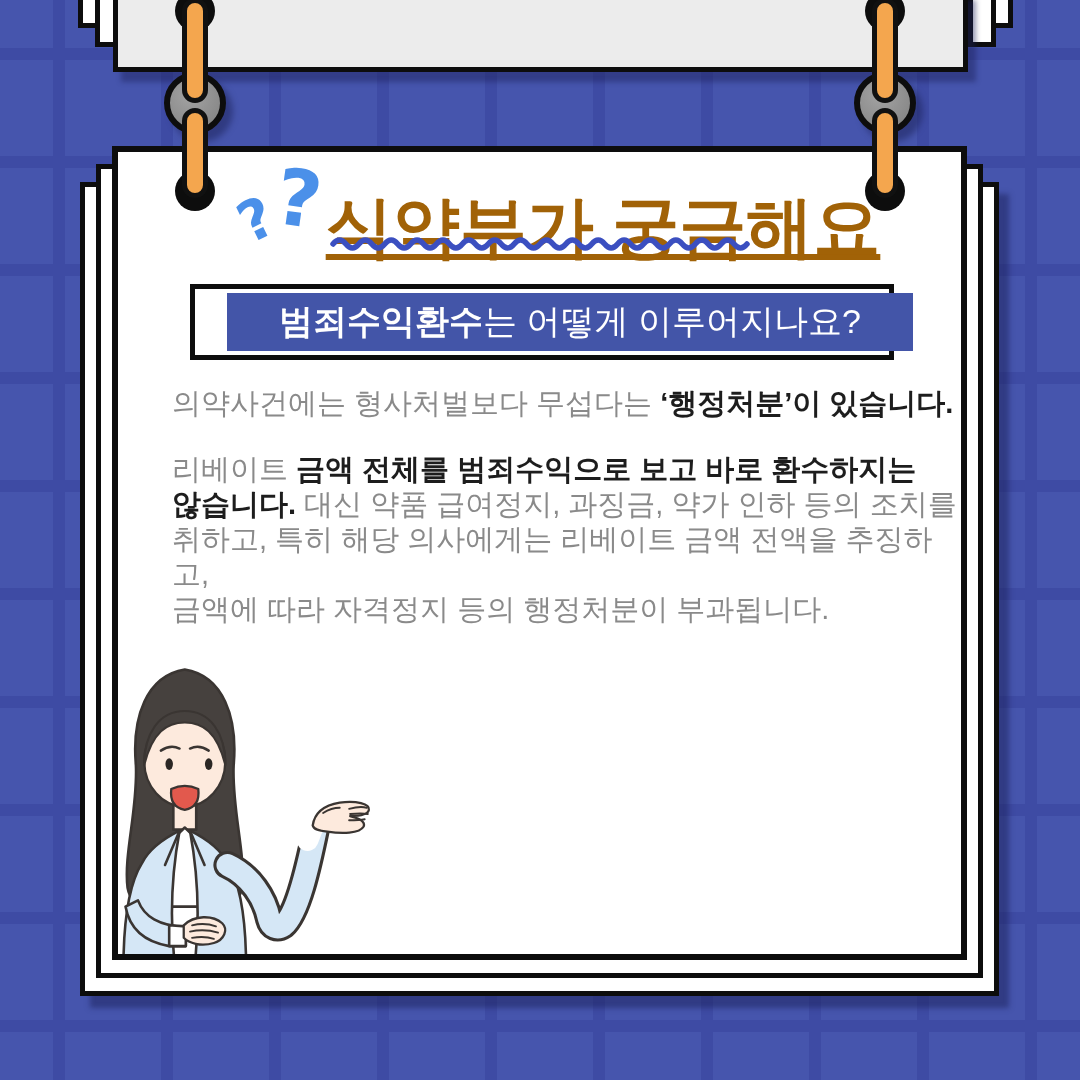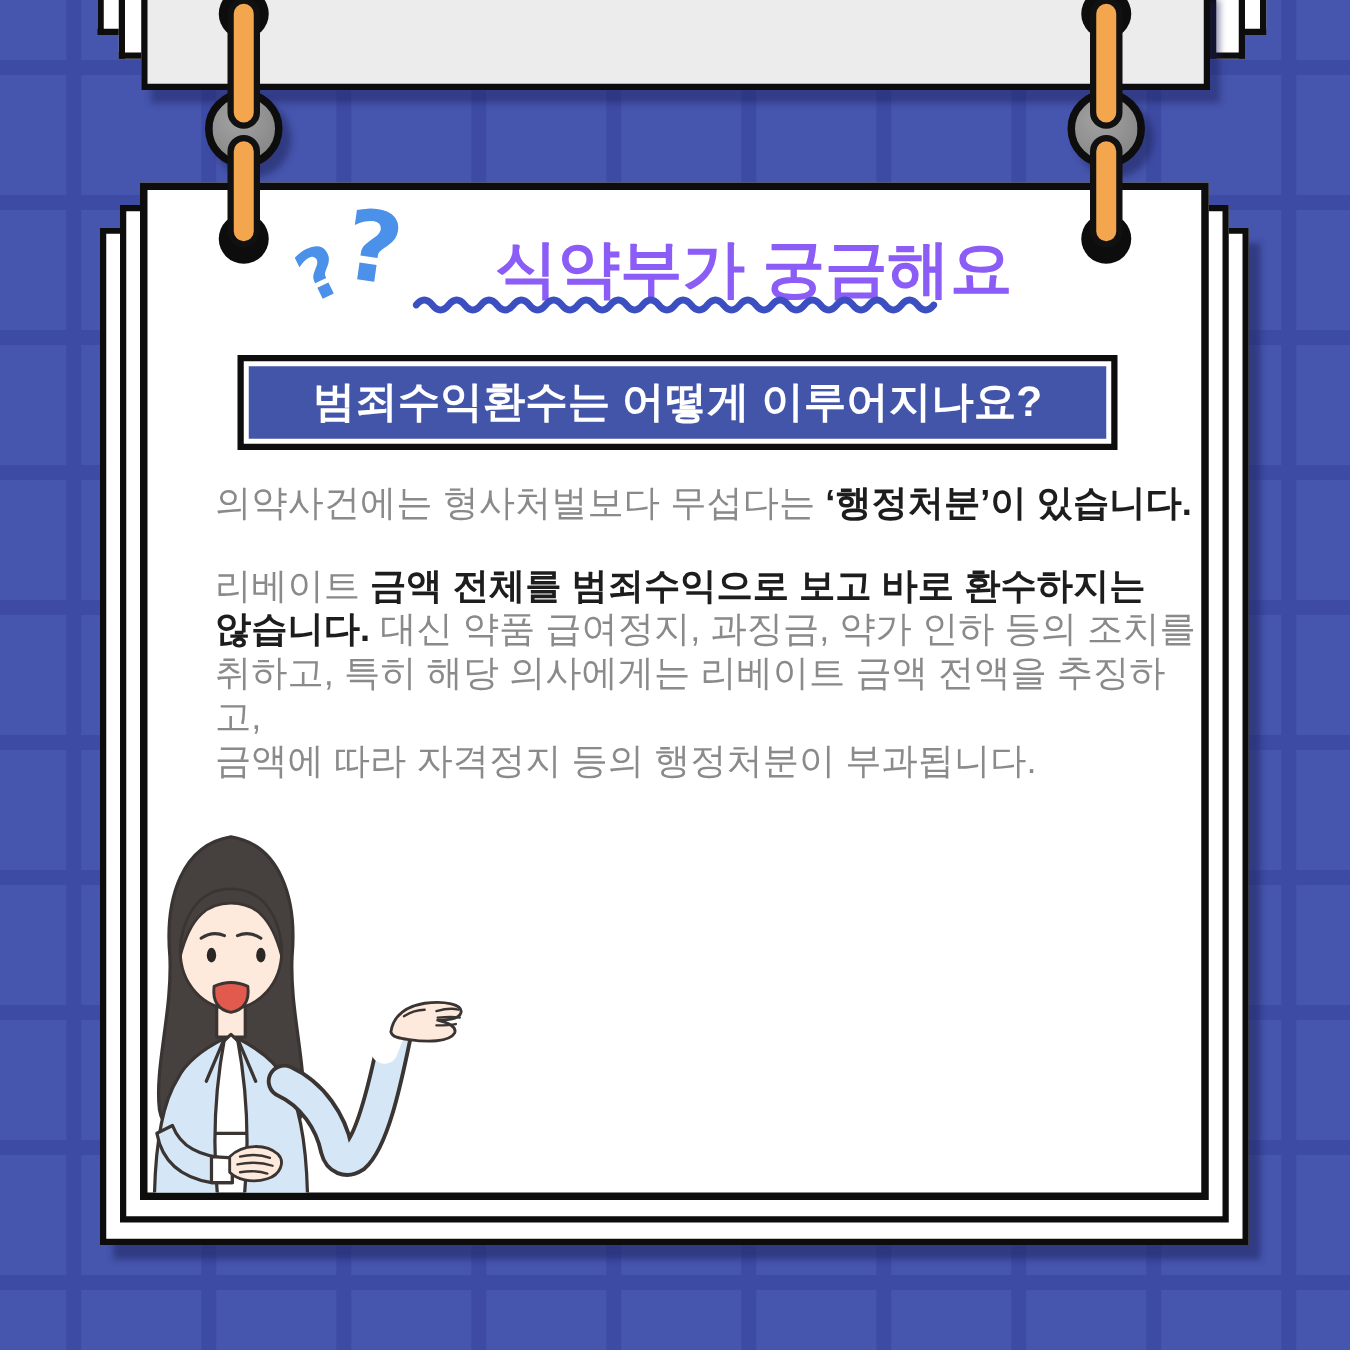--- a/index.html
+++ b/index.html
@@ -45,30 +45,30 @@
   .pin{position:absolute;left:-13px;width:16px;background:#f4a64e;border:5px solid #111111;border-radius:14px;}
   .pin-top{top:-2px;height:95px;}
   .pin-bottom{top:108px;height:80px;}
 
   
   .qm{position:absolute;color:#4b90e9;font-weight:800;line-height:1;
       font-family:"DejaVu Sans","Liberation Sans",sans-serif;}
   .qm-big{left:158px;top:8px;font-size:78px;transform:rotate(8deg);}
   .qm-small{left:122px;top:40px;font-size:56px;transform:rotate(-26deg);}
   .page-title{position:absolute;left:205px;top:30px;width:560px;text-align:center;
-      font-size:50px;font-weight:900;color:#8b5cf6;letter-spacing:0px;white-space:nowrap;}
+      font-size:67px;font-weight:900;color:#a16207;letter-spacing:0px;white-space:nowrap;text-decoration:underline;}
   .wave{position:absolute;left:212px;top:82px;}
 
   .banner{position:absolute;left:72px;top:132px;width:686px;height:58px;
       background:#ffffff;border:5px solid #0d0d0d;padding:4px;}
   .banner-inner{width:100%;height:100%;background:#4355a8;display:flex;
-      align-items:center;justify-content:center;}
+      align-items:center;justify-content:center;margin-left:28px;}
   .banner-inner span{color:#ffffff;font-size:34px;white-space:pre;}
   .banner-bold{font-weight:900;}
-  .banner-rest{font-weight:700;}
+  .banner-rest{font-weight:400;}
 
   .para{position:absolute;font-size:29px;color:#8a8a8a;line-height:35px;white-space:pre-wrap;}
   .para b{color:#1d1d1d;font-weight:800;}
   .p1{left:54px;top:234px;}
   .p2{left:54px;top:300px;}
   .p3{left:126px;top:486px;line-height:36px;}
 
   .illustration{position:absolute;left:-8px;top:505px;width:265px;height:312px;}
 </style>
 </head>

